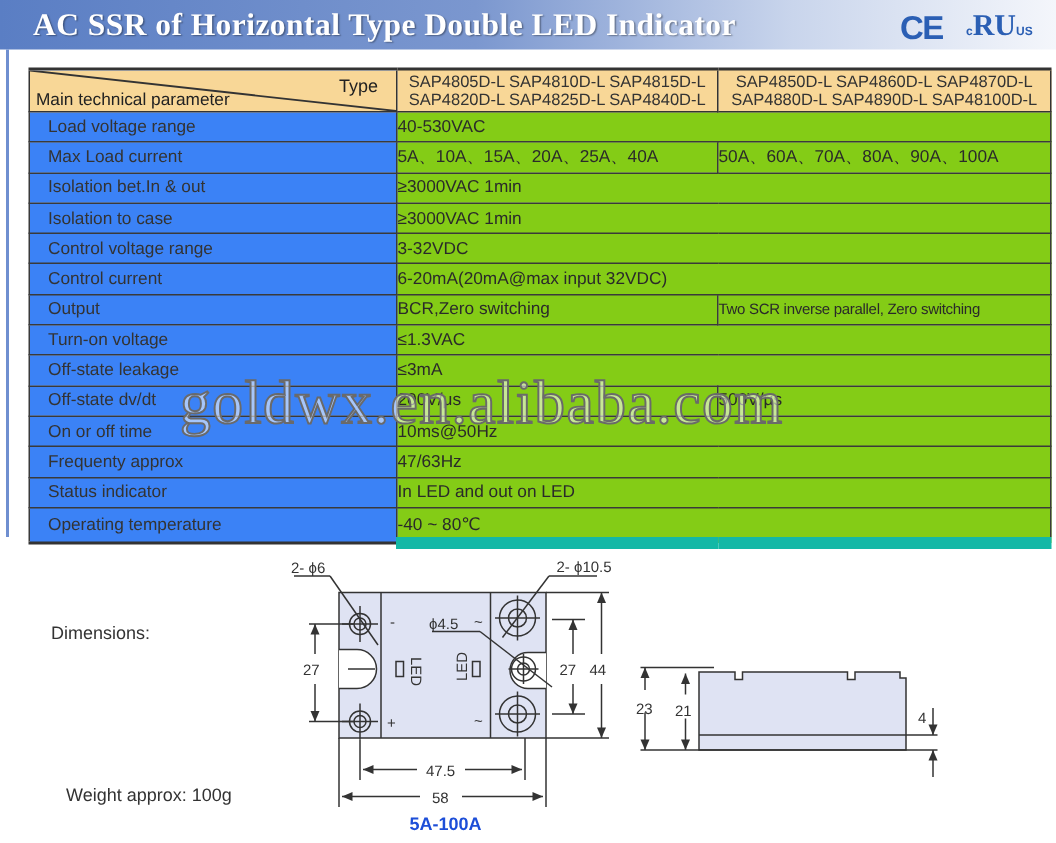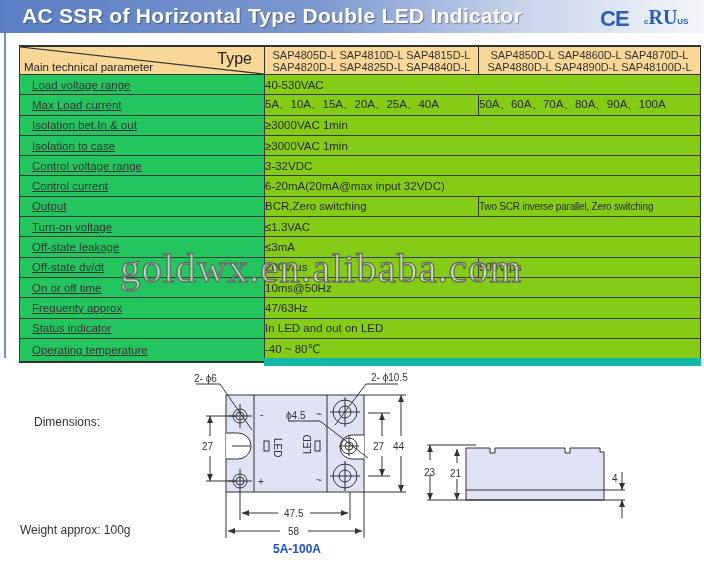--- a/index.html
+++ b/index.html
@@ -1,48 +1,48 @@
 <!DOCTYPE html>
 <html><head>
 <meta charset="utf-8">
 <style>
   html, body { margin:0; padding:0; }
   body { width:704px; height:562px; background:#fff; position:relative; overflow:hidden;
          font-family:"Liberation Sans", "DejaVu Sans", sans-serif; color:#222; }
   .banner { position:absolute; left:0; top:0; width:704px; height:33px;
             background:linear-gradient(90deg,#5a7ec4 0%,#7b97cf 45%,#c9d5ec 75%,#f4f6fb 100%); }
-  .banner-title { position:absolute; left:22px; top:4px; font-family:Liberation Sans, sans-serif;
+  .banner-title { position:absolute; left:22px; top:4px; font-family:Liberation Serif, serif;
                   font-weight:bold; font-size:21px; color:#fff; letter-spacing:0.3px;
                   text-shadow:1px 1px 1px rgba(0,0,0,0.35); white-space:nowrap; }
   .ce { position:absolute; left:600px; top:6px; font-size:22px; color:#2b5fb4; font-weight:bold;
         font-family:"Liberation Sans",sans-serif; letter-spacing:-1px; }
   .ul { position:absolute; left:644px; top:6px; color:#2b5fb4; font-weight:bold; font-size:20px;
         font-family:"Liberation Serif",serif; }
   .ul small { font-size:8px; font-family:"Liberation Sans",sans-serif; }
   .leftbar { position:absolute; left:4px; top:33px; width:2px; height:325px; background:#6f8fd0; }
 
   table.spec { position:absolute; left:19px; top:45px; width:682px; border-collapse:collapse;
                font-size:11.5px; }
   table.spec td { border:1px solid #3a3a3a; height:19.3px; padding:0; }
   table.spec tr.hdr td { height:27px; background:#f8d797; border-width:2px 1px 1px 1px; border-color:#333; }
-  td.param { background:#22c55e; width:232px; padding-left:12px !important; color:#333;text-decoration:underline; }
+  td.param { background:#3b82f6; width:232px; padding-left:12px !important; color:#333; }
   td.val { background:#84cc16; text-align:left; color:#2a2a2a; }
   td.hdrcell { position:relative; background:#f8d797; }
-  .hdr-type { position:absolute; right:12px; top:3px; font-size:16px; }
+  .hdr-type { position:absolute; right:12px; top:3px; font-size:12px; }
   .hdr-param { position:absolute; left:4px; bottom:1px; font-size:11.5px; }
   .diag { position:absolute; left:0; top:0; width:100%; height:100%; }
   .models { text-align:center; font-size:11px; line-height:12px; color:#333;margin-top:30px; }
   .small { font-size:10px; letter-spacing:-0.2px; }
 
   .watermark { position:absolute; left:103px; top:244px; font-size:41px; font-family:Liberation Serif, serif;
                color:rgba(255,255,255,0.55); -webkit-text-stroke:1.3px #6a6a6a; letter-spacing:1px;
                pointer-events:none; white-space:nowrap;margin-left:17px; }
 
   .dim-label { position:absolute; left:34px; top:372px; font-size:12px; color:#333;margin-top:43px; }
-  .weight { position:absolute; left:20px; top:523px; font-size:12px; color:#333; }
+  .weight { position:absolute; left:44px; top:523px; font-size:12px; color:#333; }
   .model-caption { position:absolute; left:273px; top:542px; font-size:12px; font-weight:bold; color:#1d4ed8; }
   svg.drawing { position:absolute; left:0; top:362px; }
   svg text { font-family:"Liberation Sans",sans-serif; font-size:10px; fill:#333; }
 </style>
 </head>
 <body>
 
 <div class="banner">
   <div class="banner-title">AC SSR of Horizontal Type Double LED Indicator</div>
   <div class="ce">CE</div>

